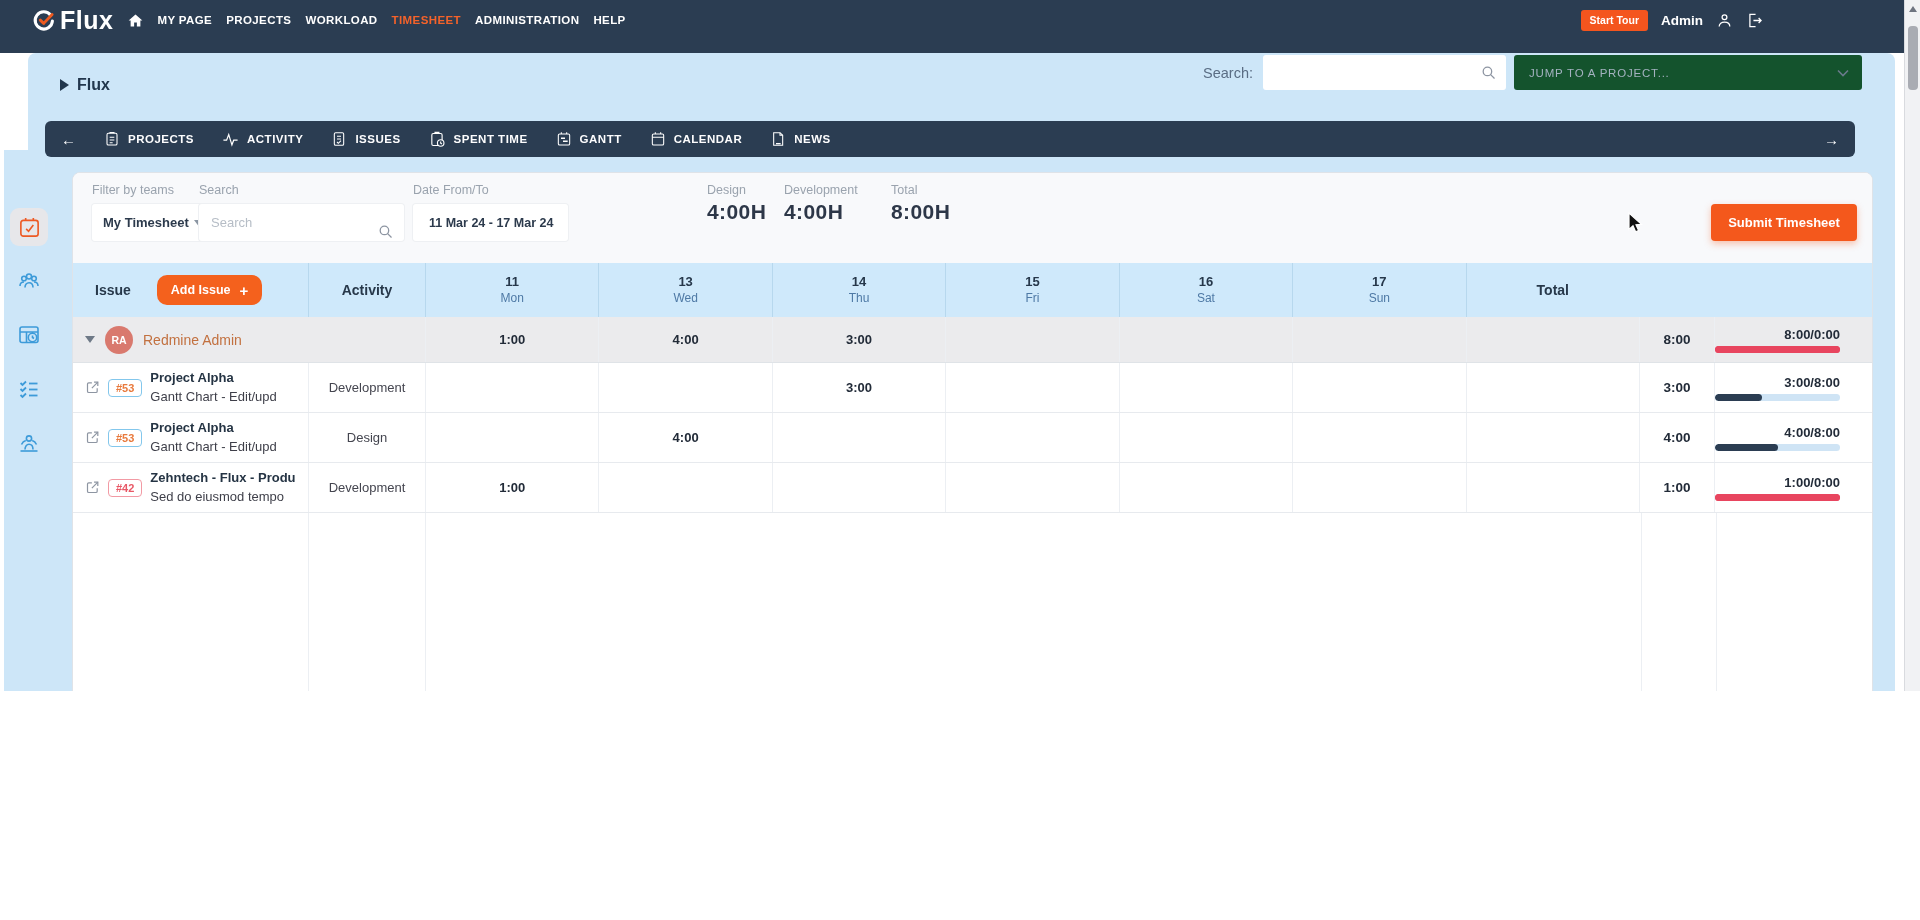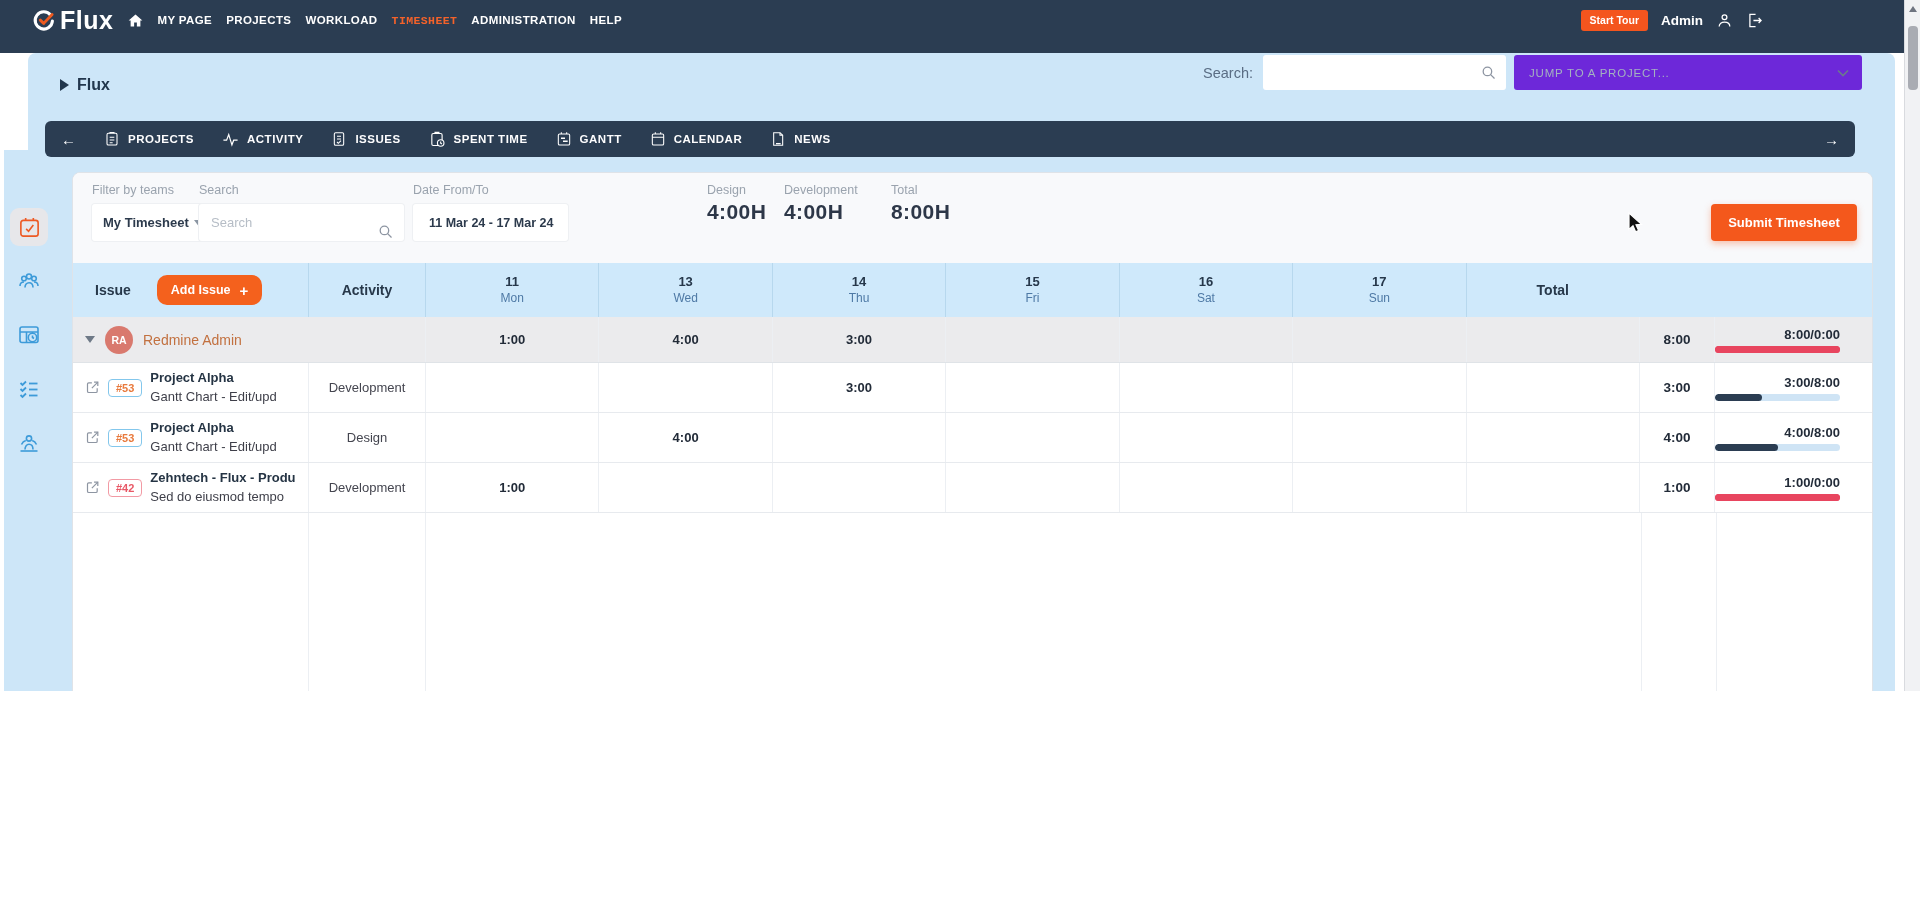--- a/index.html
+++ b/index.html
@@ -8,42 +8,42 @@
   .stage { position:relative; width:1920px; height:691px; background:#fff; overflow:hidden; }
 
   
   .topnav { position:absolute; left:0; top:0; width:1904px; height:40px; background:#2b3d52;
             display:flex; align-items:center; padding-left:32px; z-index:30; }
   .logo { display:flex; align-items:center; gap:5px; margin-right:15px; cursor:pointer; }
   .logo-text { color:#fff; font-size:25px; font-weight:700; letter-spacing:.5px; }
   .home-btn { margin-right:14px; display:flex; }
   .nav-items { display:flex; align-items:center; gap:14px; }
   .nav-item { color:#fff; font-size:11.5px; font-weight:700; letter-spacing:.4px; cursor:pointer; }
-  .nav-item.active { color:#f4622a;font-family:Liberation Mono, monospace; }
+  .nav-item.active { color:#f4622a; }
   .topnav-right { position:absolute; right:141px; top:0; height:40px; display:flex; align-items:center; gap:13px; }
   .start-tour { background:#f4551e; color:#fff; border:none; border-radius:3px; height:21px; padding:0 9px;
                 font-size:10.5px; font-weight:700; font-family:inherit; cursor:pointer; }
   .admin-label { color:#fff; font-size:13.5px; font-weight:700; cursor:pointer; }
 
   .nav-strip { position:absolute; left:0; top:40px; width:1904px; height:13px; background:#2b3d52; z-index:5; }
 
   
   .panel-a { position:absolute; left:28px; top:53px; width:1867px; height:97px; background:#cde6f8; border-radius:8px 8px 0 0; z-index:6; }
   .panel-b { position:absolute; left:4px; top:150px; width:1891px; height:722px; background:#cde6f8; z-index:6; }
 
   .breadcrumb { position:absolute; left:60px; top:76px; display:flex; align-items:center; gap:8px; z-index:10; cursor:pointer; }
   .breadcrumb-label { font-size:16px; font-weight:600; color:#22374d; }
 
   .search-cluster { position:absolute; right:58px; top:55px; display:flex; align-items:center; gap:8px; z-index:10; }
   .search-label { font-size:14.5px; color:#5a6d84; margin-right:2px; }
   .top-search { width:243px; height:35px; background:#fff; border:none; border-radius:3px; padding:0 34px 0 12px;
                 font-size:13px; color:#333; font-family:inherit; outline:none; }
   .top-search-wrap { position:relative; display:flex; }
   .top-search-wrap .mag { position:absolute; right:9px; top:9px; }
-  .jump-select { width:348px; height:35px; background:#6d28d9; border-radius:3px; display:flex; align-items:center;
+  .jump-select { width:348px; height:35px; background:#14532d; border-radius:3px; display:flex; align-items:center;
                  justify-content:space-between; padding:0 13px 0 15px; cursor:pointer; }
   .jump-text { font-size:11.5px; letter-spacing:.8px; color:#a4b2c0; }
 
   
   .subnav { position:absolute; left:45px; top:121px; width:1810px; height:36px; background:#2b3d52; border-radius:6px;
             display:flex; align-items:center; padding:0 16px; gap:28px; z-index:12; }
   .subnav-arrow { color:#fff; font-size:15px; line-height:1; cursor:pointer; }
   .subnav-arrow.right { margin-left:auto; }
   .subnav-item { display:flex; align-items:center; gap:8px; cursor:pointer; }
   .subnav-item span { color:#fdfdfe; font-size:11.5px; font-weight:700; letter-spacing:.5px; }

